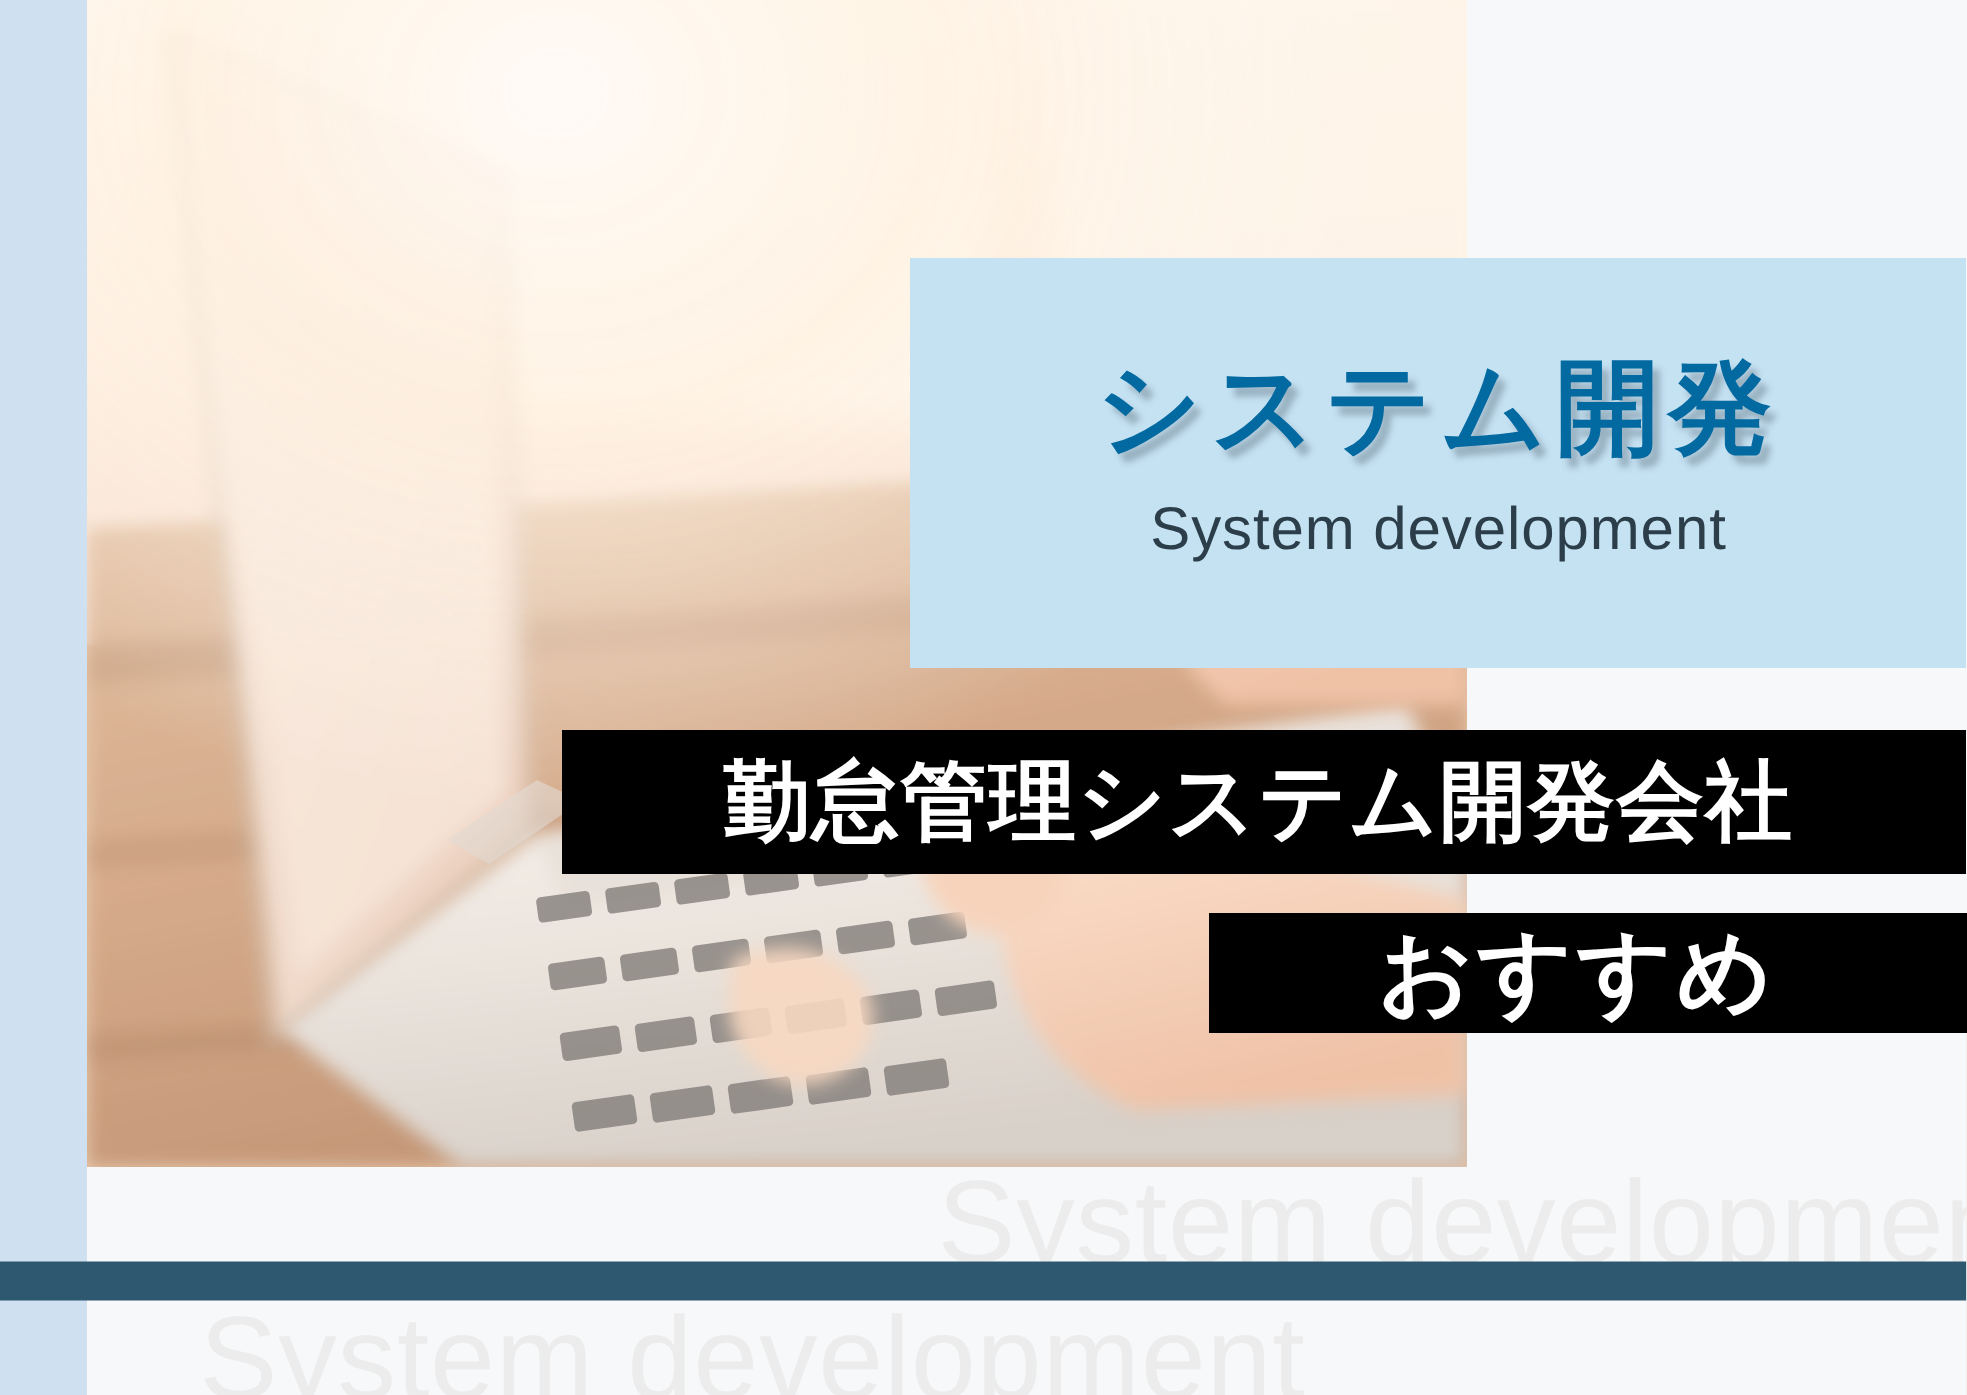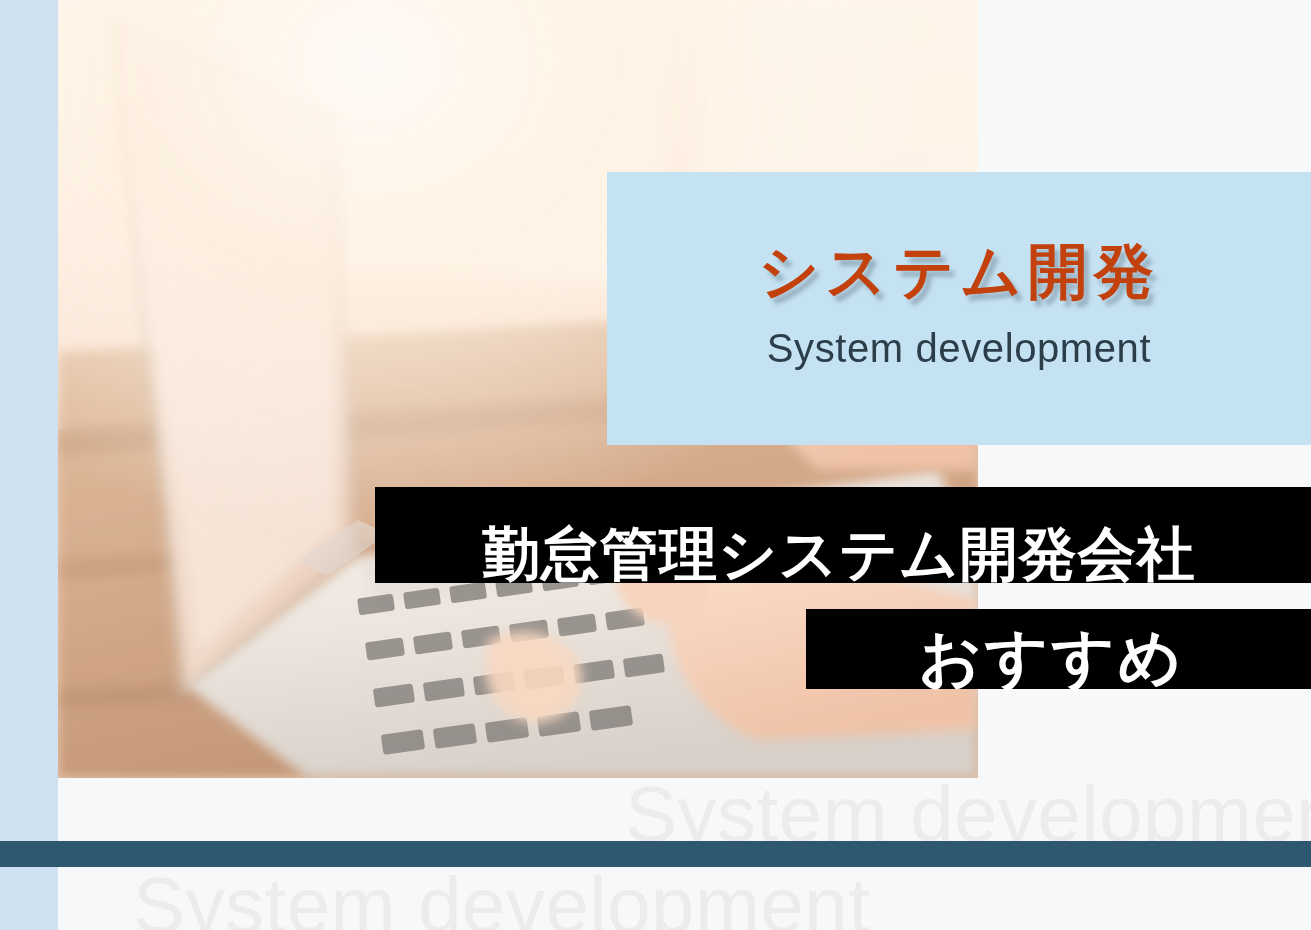--- a/index.html
+++ b/index.html
@@ -69,44 +69,44 @@
     position:absolute;
     left:607px; top:172px;
     width:704px; height:273px;
     background:#c5e2f3;
     display:flex;
     flex-direction:column;
     align-items:center;
     justify-content:center;
   }
   .title-main {
-    font-size:60px;
+    font-size:69px;
     font-weight:bold;
-    color:#c2410c;
+    color:#0369a1;
     letter-spacing:6px;
     line-height:1.08;
     text-shadow:5px 6px 4px rgba(90,110,125,0.42);
     white-space:nowrap;
     margin-top:-6px;
   }
   .title-sub {
     margin-top:22px;
     font-size:40px;
     font-weight:500;
     color:#2c3e4a;
     letter-spacing:0.6px;
     white-space:nowrap;
   }
 
   
   .banner {
     position:absolute;
     background:#000000;
     display:flex;
-    align-items:flex-end;
+    align-items:center;
   }
   .banner-text {
     color:#ffffff;
     font-weight:bold;
     white-space:nowrap;
     line-height:1;
   }
   .banner-primary {
     left:375px; top:487px;
     width:936px; height:96px;

